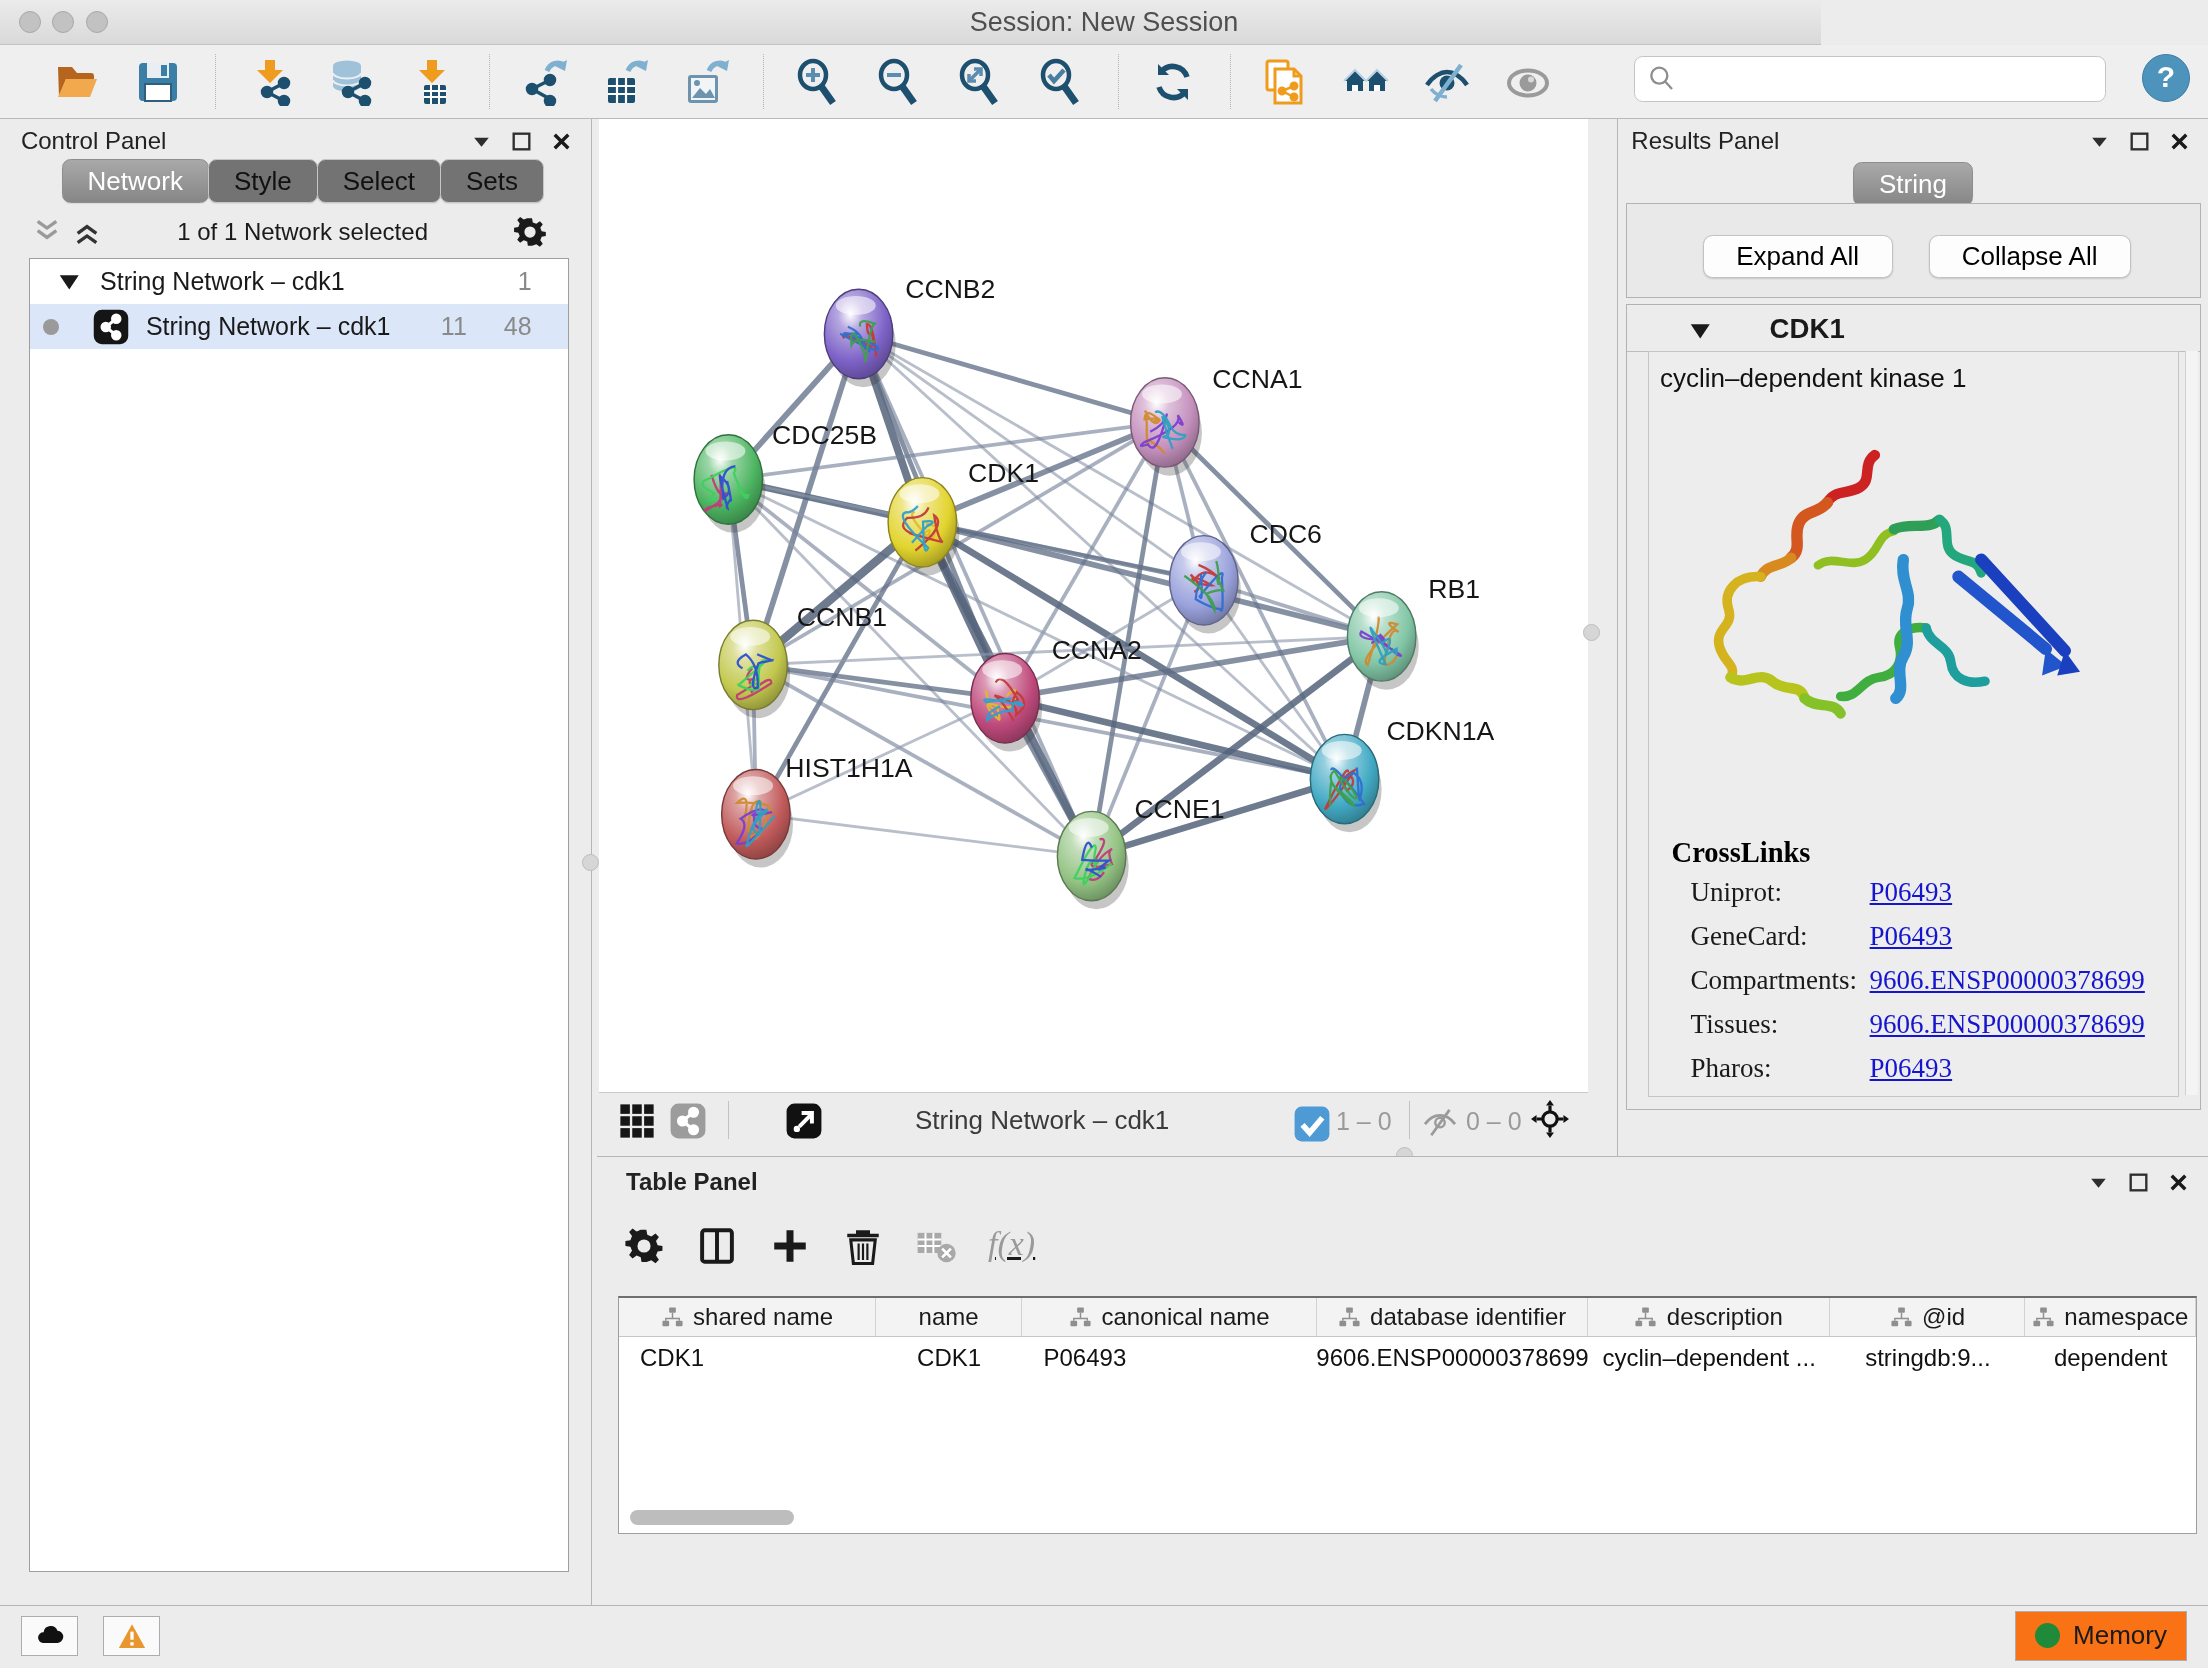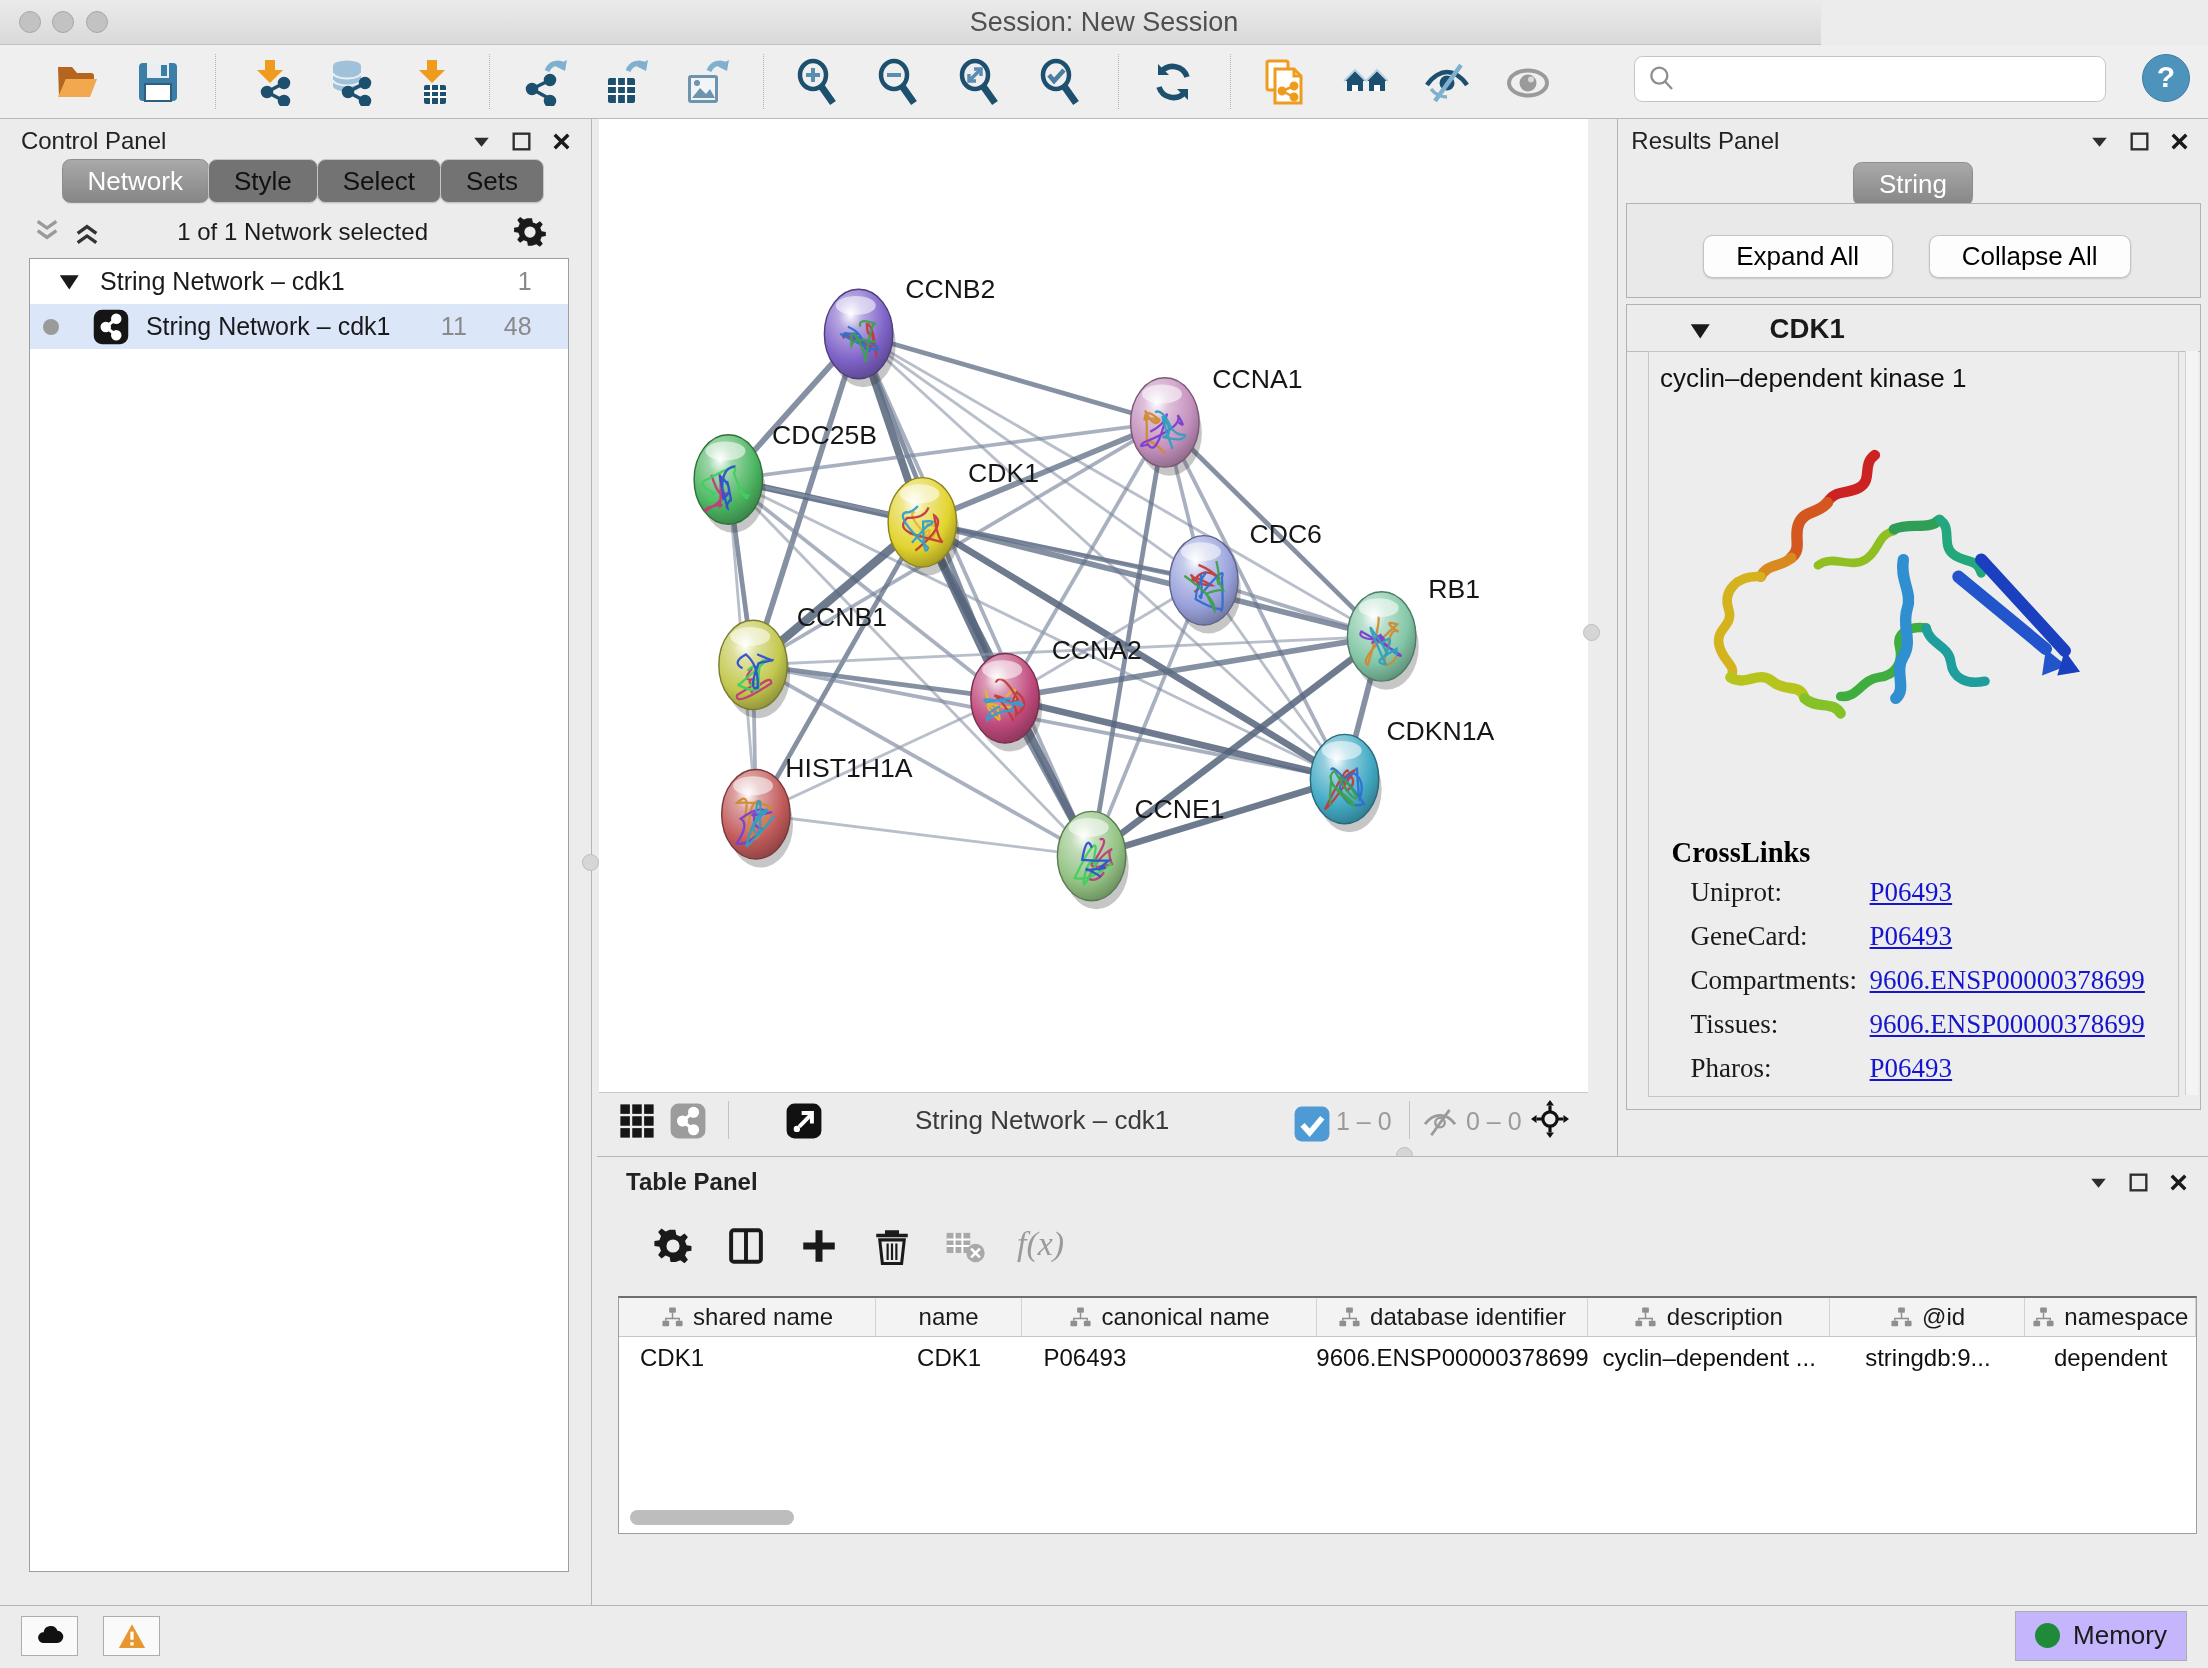--- a/index.html
+++ b/index.html
@@ -99,21 +99,21 @@
   #xl-rows{position:absolute;left:42px;top:525px;width:476px;}
   .xl-row{height:44px;display:flex;font-family:"Liberation Serif",serif;font-size:27px;}
   .xl-label{width:179px;color:#1a1a1a;}
   .xl-link{color:#1515d0;text-decoration:underline;cursor:pointer;}
   #rp-vscroll{position:absolute;right:1.9px;top:46px;width:11.4px;height:744px;background:#f4f4f4;border-left:1px solid #d0d0d0;}
   
   #table-panel{left:597px;top:1156px;width:1611px;height:450px;background:#ececec;
     border-top:1.9px solid #b5b5b5;box-sizing:border-box;}
   #tp-title{left:29px;top:11.4px;font-weight:bold;}
   #tp-btns{right:17px;top:13.3px;position:absolute;}
-  #tp-toolbar{position:absolute;left:55px;top:55px;height:67px;display:flex;align-items:center;}
+  #tp-toolbar{position:absolute;left:26px;top:55px;height:67px;display:flex;align-items:center;text-decoration:underline;}
   .tpi{width:46px;height:46px;margin-right:27px;cursor:pointer;background:none;border:none;padding:0;}
   .tpi svg{width:42px;height:42px;display:block;}
   .tpi.fx{width:auto;font-family:"Liberation Serif",serif;font-style:italic;
     font-size:34px;color:#9a9a9a;line-height:42px;}
   #tbl-box{position:absolute;left:21px;top:139px;width:1579px;height:238px;background:#fff;
     border:1px solid #9e9e9e;border-top:2.9px solid #6e6e6e;box-sizing:border-box;}
   #tbl-head{display:flex;height:38px;background:#f3f3f3;border-bottom:1.9px solid #c6c6c6;}
   .th{display:flex;align-items:center;justify-content:center;font-size:24px;color:#1a1a1a;
     border-right:1px solid #d2d2d2;box-sizing:border-box;gap:9.5px;cursor:pointer;}
   .th svg{width:23px;height:23px;}
@@ -124,21 +124,21 @@
   .td.center{justify-content:center;}
   #tbl-hscroll{position:absolute;left:11.4px;bottom:7.6px;width:164px;height:15px;
     background:#bdbdbd;border-radius:7.6px;}
   #tp-tabs{position:absolute;left:530px;top:392px;}
   
   #status-bar{left:0;top:1605px;width:2208px;height:63px;background:#ececec;
     border-top:1.9px solid #b5b5b5;box-sizing:border-box;}
   .sb-btn{position:absolute;top:9.5px;width:55px;height:38px;background:#fafafa;
     border:1.9px solid #adadad;display:flex;align-items:center;justify-content:center;cursor:pointer;}
   .sb-btn svg{width:30px;height:30px;}
-  #memory-btn{position:absolute;right:21px;top:4.8px;height:48px;background:#c4b5fd;
+  #memory-btn{position:absolute;right:21px;top:4.8px;height:48px;background:#f97316;
     border:1.9px solid #adadad;display:flex;align-items:center;padding:0 19px;gap:13.3px;
     font-size:26px;cursor:pointer;}
   #memory-dot{width:25px;height:25px;border-radius:50%;background:#1f8a3a;}
 </style>
 </head>
 <body>
 
 <div id="window">
 
   <div class="abs titlebar">

